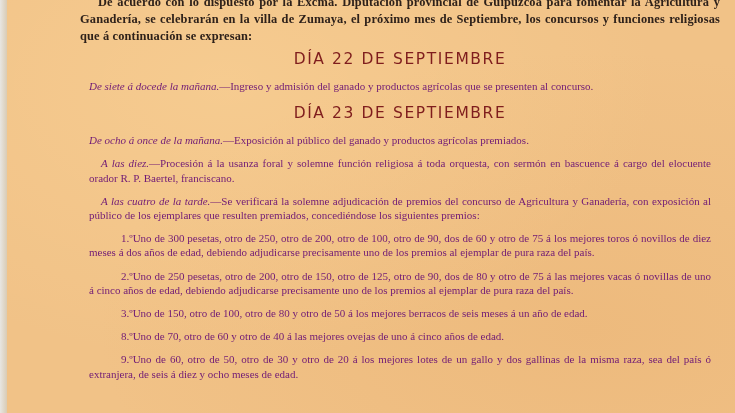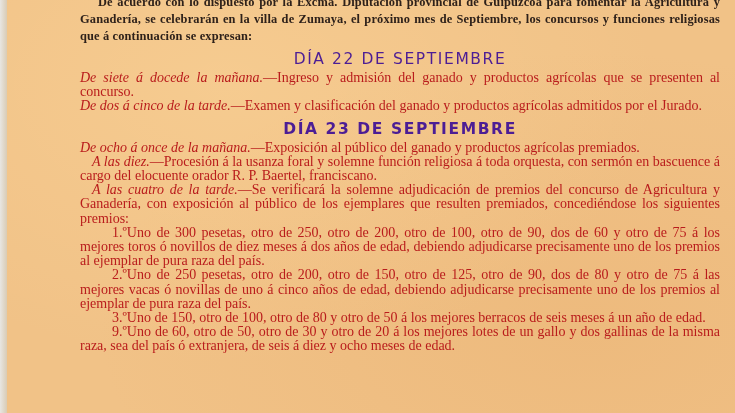--- a/index.html
+++ b/index.html
@@ -27,52 +27,52 @@
     .intro {
       font-family: "Liberation Serif", serif;
       font-weight: bold; font-size: 12.4px; line-height: 17px;
       text-align: justify; text-indent: 18px; letter-spacing: 0.15px;
       color: #2e211a;
     }
     .day-heading {
       font-family: "DejaVu Sans", "Liberation Sans", sans-serif;
       font-weight: normal; font-size: 15.5px; letter-spacing: 1.6px;
       text-align: center; margin: 3px 0 1px 0; line-height: 22px;
-      color: #4c1d95;
+      color: #7f1d1d;
       transform: scaleY(1.02);
     }
     .para {
-      font-size: 14px; line-height: 14.2px; text-align: justify;
-      margin: 0; color: #b91c1c;
+      font-size: 11px; line-height: 14.2px; text-align: justify;
+      margin: 9px; color: #701a75;
     }
     .lead-indent { text-indent: 12px; }
     .it { font-style: italic; }
     .prize-no { display: inline-block; min-width: 22px; }
     .prizes .para { text-indent: 16px; }
   </style>
 </head>
 <body>
 
 <div class="edge-strip"></div>
 <div class="paper"></div>
 
 <div class="content">
   <p class="intro" style="margin:0;">De acuerdo con lo dispuesto por la Excma. Diputación provincial de Guipúzcoa para fomentar la Agricultura y Ganadería, se celebrarán en la villa de Zumaya, el próximo mes de Septiembre, los concursos y funciones religiosas que á continuación se expresan:</p>
 
   <div class="day-heading">DÍA 22 DE SEPTIEMBRE</div>
 
   <p class="para"><span class="it">De siete á docede la mañana.</span><span>—Ingreso y admisión del ganado y productos agrícolas que se presenten al concurso.</span></p>
-  <p class="para"><span class="it">De dos á cinco de la tarde.</span><span>—Examen y clasificación del ganado y productos agrícolas admitidos por el Jurado.</span></p>
 
-  <div class="day-heading" style="margin-top:4px;font-weight:bold;">DÍA 23 DE SEPTIEMBRE</div>
+  <div class="day-heading" style="margin-top:4px;">DÍA 23 DE SEPTIEMBRE</div>
 
   <p class="para"><span class="it">De ocho á once de la mañana.</span><span>—Exposición al público del ganado y productos agrícolas premiados.</span></p>
   <p class="para lead-indent"><span class="it">A las diez.</span><span>—Procesión á la usanza foral y solemne función religiosa á toda orquesta, con sermón en bascuence á cargo del elocuente orador R. P. Baertel, franciscano.</span></p>
   <p class="para lead-indent"><span class="it">A las cuatro de la tarde.</span><span>—Se verificará la solemne adjudicación de premios del concurso de Agricultura y Ganadería, con exposición al público de los ejemplares que resulten premiados, concediéndose los siguientes premios:</span></p>
 
   <div class="prizes">
     <p class="para"><span class="prize-no">1.º</span><span>Uno de 300 pesetas, otro de 250, otro de 200, otro de 100, otro de 90, dos de 60 y otro de 75 á los mejores toros ó novillos de diez meses á dos años de edad, debiendo adjudicarse precisamente uno de los premios al ejemplar de pura raza del país.</span></p>
     <p class="para"><span class="prize-no">2.º</span><span>Uno de 250 pesetas, otro de 200, otro de 150, otro de 125, otro de 90, dos de 80 y otro de 75 á las mejores vacas ó novillas de uno á cinco años de edad, debiendo adjudicarse precisamente uno de los premios al ejemplar de pura raza del país.</span></p>
     <p class="para"><span class="prize-no">3.º</span><span>Uno de 150, otro de 100, otro de 80 y otro de 50 á los mejores berracos de seis meses á un año de edad.</span></p>
+    <p class="para"><span class="prize-no">8.º</span><span>Uno de 70, otro de 60 y otro de 40 á las mejores ovejas de uno á cinco años de edad.</span></p>
     <p class="para"><span class="prize-no">9.º</span><span>Uno de 60, otro de 50, otro de 30 y otro de 20 á los mejores lotes de un gallo y dos gallinas de la misma raza, sea del país ó extranjera, de seis á diez y ocho meses de edad.</span></p>
 
   </div>
 </div>
 
 </body></html>

